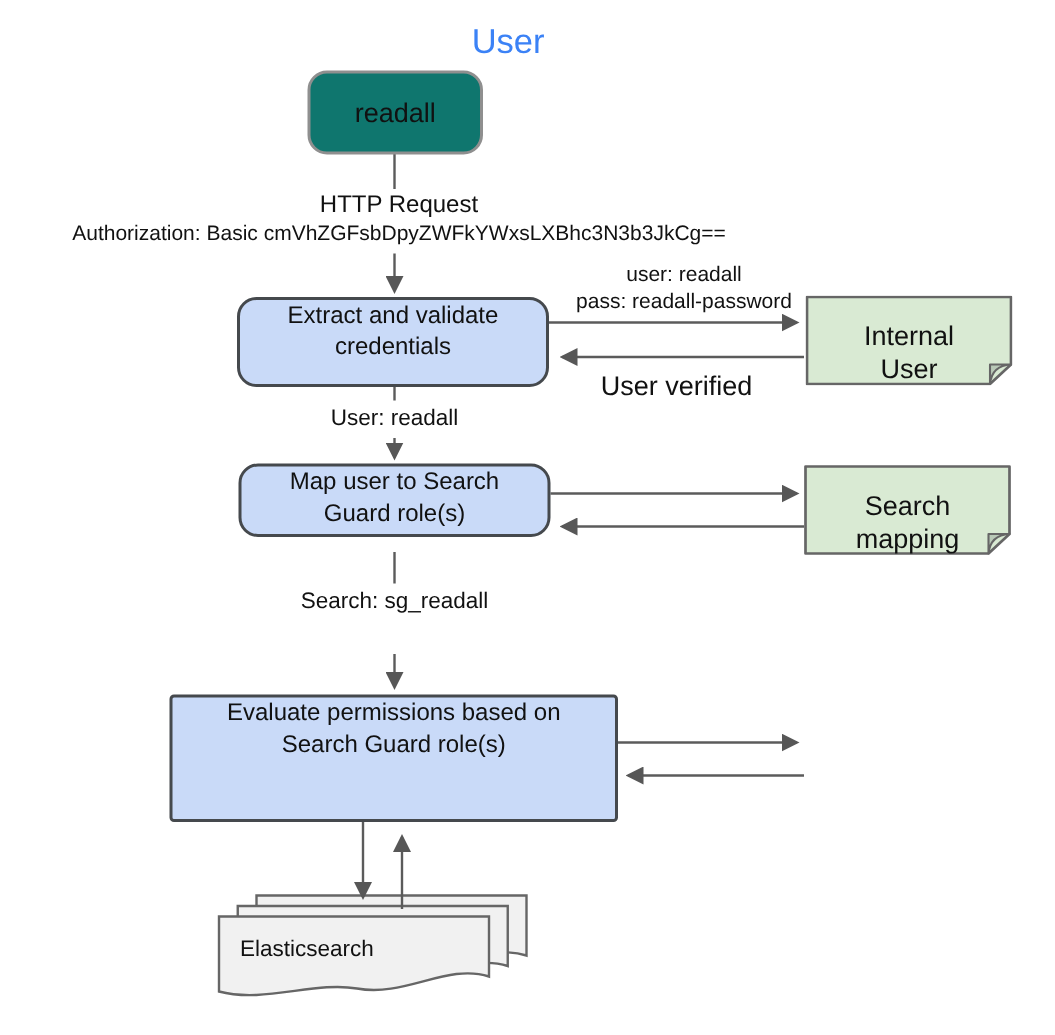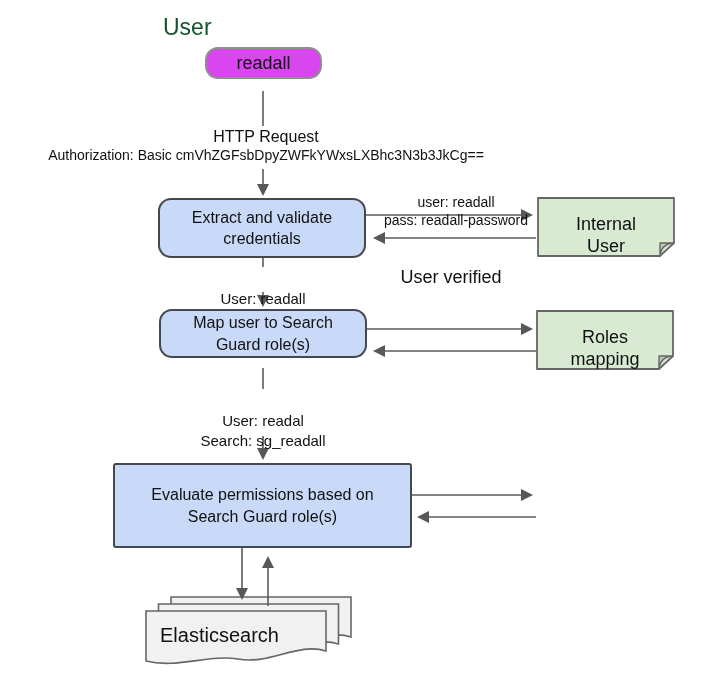--- a/index.html
+++ b/index.html
@@ -2,36 +2,36 @@
 <html><head>
 <meta charset="utf-8">
 <style>
   html,body{margin:0;padding:0;background:#ffffff;}
   .stage{
     position:relative;width:703px;height:690px;background:#ffffff;overflow:hidden;
     font-family:"Liberation Sans",sans-serif;color:#111111;
   }
   .overlay{position:absolute;left:0;top:0;width:703px;height:690px;}
   .title{
-    position:absolute;left:163px;top:14px;width:200px;text-align:left;
-    font-size:23px;color:#14532d;
+    position:absolute;left:163px;top:14px;width:200px;text-align:right;
+    font-size:23px;color:#3b82f6;
   }
   .terminal{
-    position:absolute;left:205px;top:47px;width:117px;height:32px;box-sizing:border-box;
-    background:#d946ef;border:2px solid #8f8f8f;border-radius:13px;
+    position:absolute;left:205px;top:47px;width:117px;height:56px;box-sizing:border-box;
+    background:#0f766e;border:2px solid #8f8f8f;border-radius:13px;
     display:flex;align-items:center;justify-content:center;font-size:18px;
   }
   .http-block{
     position:absolute;left:0px;top:127px;width:532px;text-align:center;line-height:1.22;
   }
   .http-line1{font-size:16px;}
   .http-line2{font-size:14px;text-align:center;}
   .node{
     position:absolute;box-sizing:border-box;background:#c9daf8;border:2px solid #45494d;
-    border-radius:13px;display:flex;align-items:center;justify-content:center;
+    border-radius:13px;display:flex;align-items:flex-start;justify-content:center;
     text-align:center;font-size:16px;line-height:1.32;
   }
   .node-extract{left:158px;top:198px;width:208px;height:60px;}
   .node-map{left:159px;top:309px;width:208px;height:49px;}
   .node-eval{left:113px;top:463px;width:299px;height:85px;border-radius:3px;}
   .node span{display:block;}
   .node-extract span{max-width:180px;}
   .node-map span{max-width:175px;}
   .node-eval span{max-width:250px;}
   .note{
@@ -39,26 +39,26 @@
     justify-content:center;text-align:center;font-size:18px;line-height:1.25;
   }
   .note svg{position:absolute;left:0;top:0;}
   .note span{position:relative;display:block;}
   .note-internal{left:537px;top:197px;}
   .note-mapping{left:536px;top:310px;}
   .note-perms{left:536px;top:477px;}
   .note-internal span{max-width:80px;}
   .note-mapping span{max-width:85px;}
   .note-perms span{max-width:110px;}
-  .lbl{position:absolute;text-align:center;line-height:1.28;margin-top:20px;}
+  .lbl{position:absolute;text-align:center;line-height:1.28;}
   .lbl-cred{left:361px;top:174px;width:190px;font-size:14px;}
   .lbl-verified{left:376px;top:246px;width:150px;font-size:18px;}
   .lbl-user-readall{left:188px;top:269px;width:150px;font-size:15px;}
   .lbl-after-map{left:178px;top:391px;width:170px;font-size:15px;line-height:1.3;}
-  .lbl-es{position:absolute;left:160px;top:624px;font-size:20px;}
+  .lbl-es{position:absolute;left:160px;top:624px;font-size:15px;}
 </style>
 </head>
 <body>
 
 <div class="stage">
 
   <svg class="overlay" viewBox="0 0 703 690" xmlns="http://www.w3.org/2000/svg">
     <defs>
       <marker id="ah" markerUnits="userSpaceOnUse" markerWidth="12" markerHeight="12" refX="10" refY="6" orient="auto">
         <path d="M0,0 L12,6 L0,12 Z" fill="#575757"></path>
@@ -116,30 +116,29 @@
       <path d="M137,46 C128,46.5 123.8,51 123,59 L123,46 Z" fill="#b9c9b7" stroke="#666666" stroke-width="1.4" stroke-linejoin="round"></path>
     </svg>
     <span>Internal User</span>
   </div>
 
   <div class="note note-mapping">
     <svg width="138" height="60" viewBox="0 0 138 60">
       <path d="M1,1 H137 V46 L123,59 H1 Z" fill="#d9ead3" stroke="#666666" stroke-width="1.8" stroke-linejoin="round"></path>
       <path d="M137,46 C128,46.5 123.8,51 123,59 L123,46 Z" fill="#b9c9b7" stroke="#666666" stroke-width="1.4" stroke-linejoin="round"></path>
     </svg>
-    <span>Roles mapping</span>
+    <span>Search mapping</span>
   </div>
 
 
   <div class="lbl lbl-cred">
     <div>user: readall</div>
     <div>pass: readall-password</div>
   </div>
   <div class="lbl lbl-verified">User verified</div>
   <div class="lbl lbl-user-readall">User: readall</div>
   <div class="lbl lbl-after-map">
-    <div>User: readal</div>
     <div>Search: sg_readall</div>
   </div>
 
   <div class="lbl-es">Elasticsearch</div>
 
 </div>
 
 </body></html>

